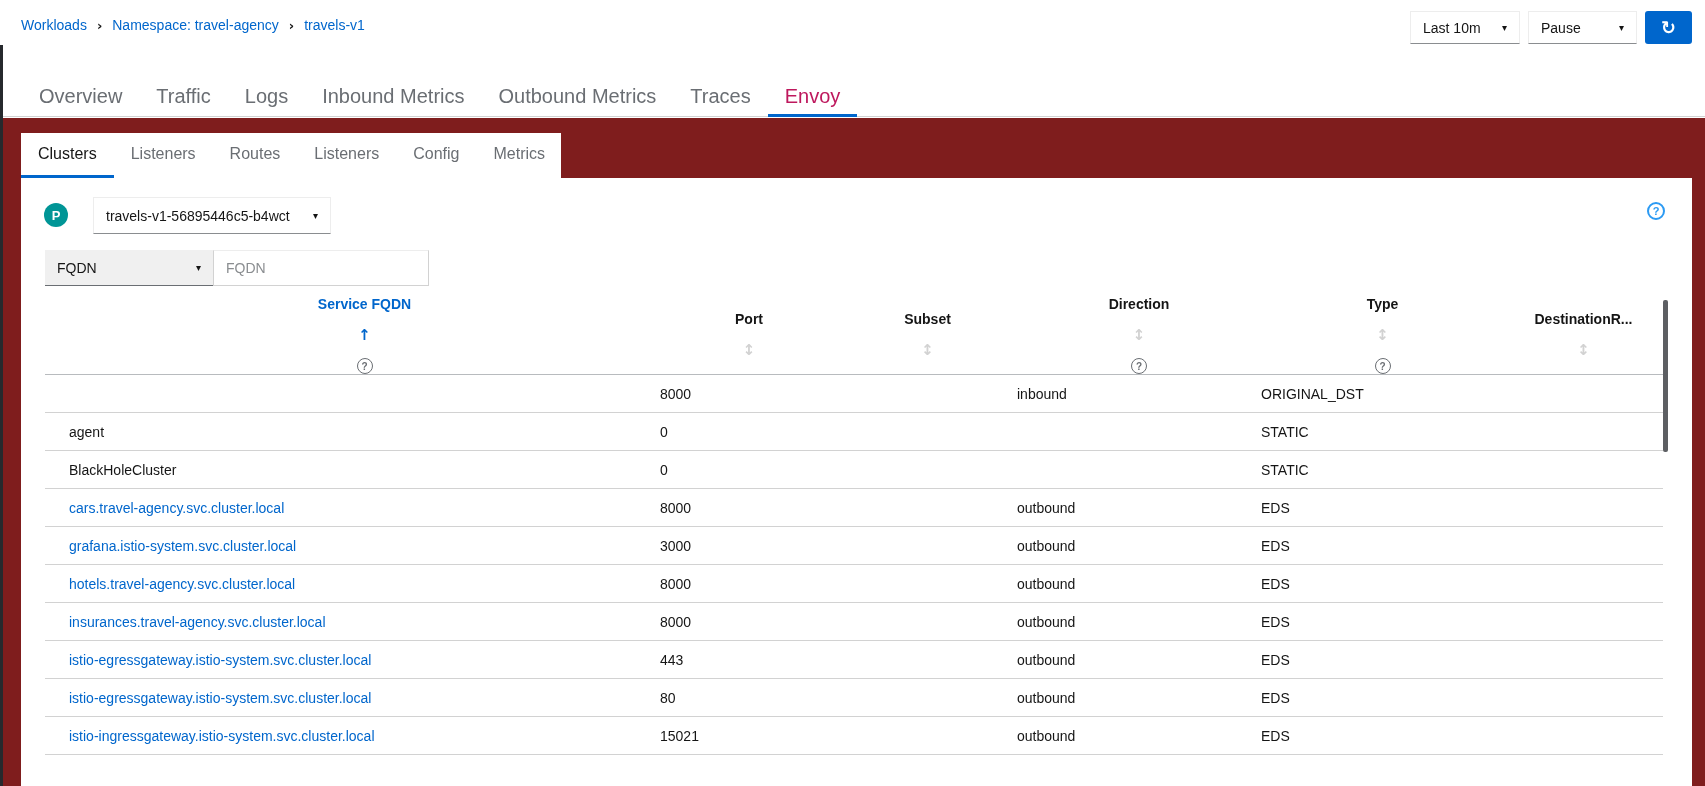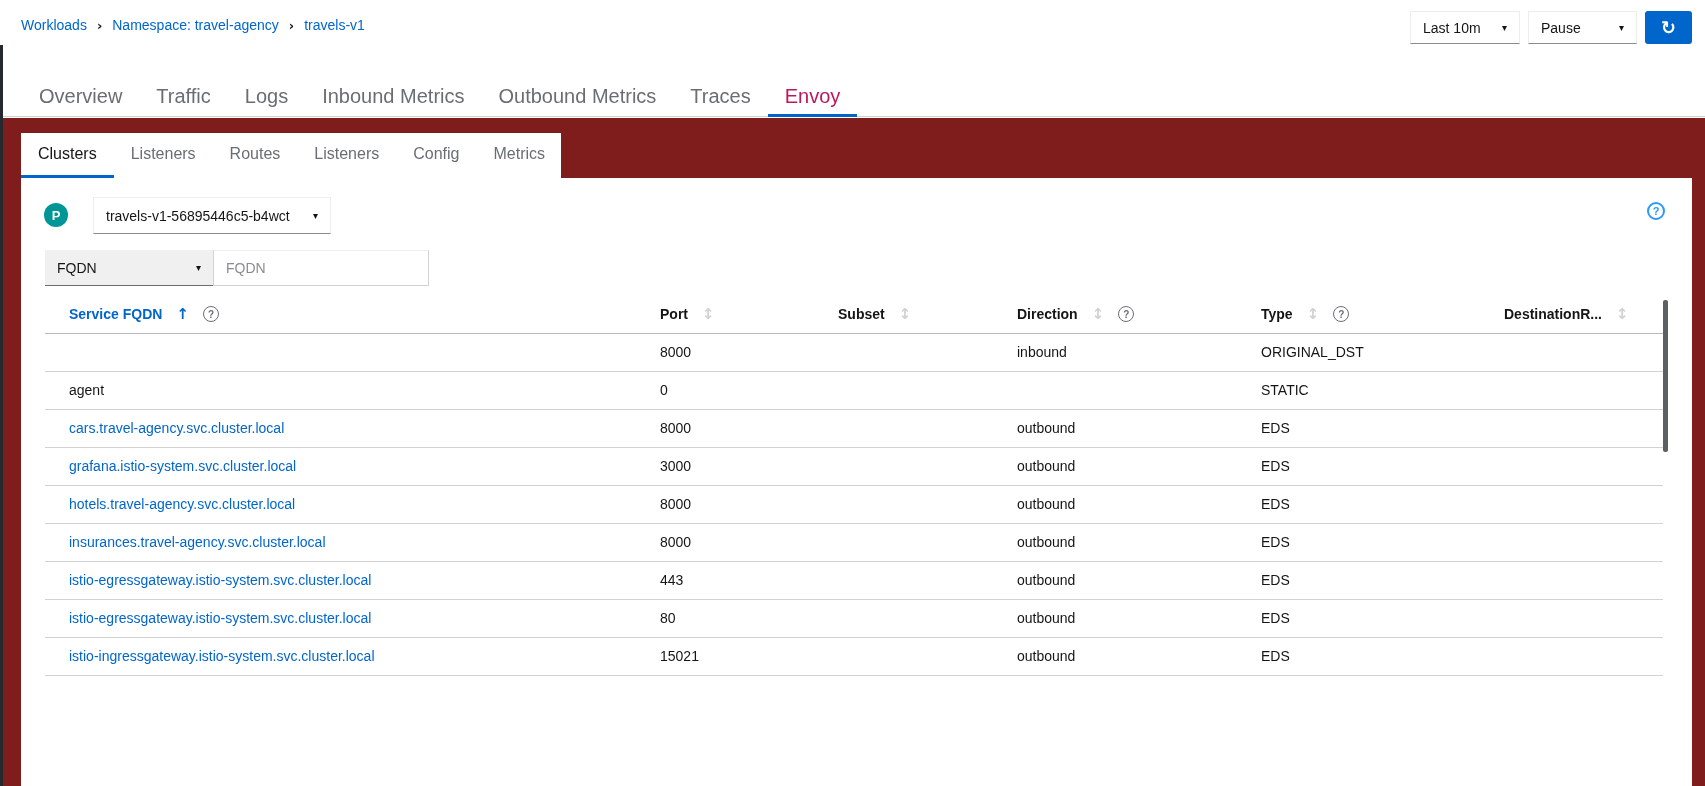--- a/index.html
+++ b/index.html
@@ -61,21 +61,21 @@
   .filter-input { position:absolute; left:192px; top:72px; width:216px; height:36px; background:#fff;
     border:1px solid #d2d2d2; border-top-color:#ededed; padding:0 12px; font-size:14px; color:#151515;
     font-family:"Liberation Sans",sans-serif; }
   .filter-input::placeholder { color:#8a8d90; }
 
   
   table.clusters { position:absolute; left:24px; top:118px; width:1618px; border-collapse:collapse;
     table-layout:fixed; font-size:14px; }
   thead th { height:37px; text-align:left; vertical-align:middle; border-bottom:1px solid #b8bbbe;
     font-weight:bold; color:#151515; padding:0; cursor:pointer; }
-  .th-inner { display:flex; align-items:center; gap:14px; }
+  .th-inner { display:flex; align-items:center; gap:14px;flex-direction:column; }
   th.sorted .th-label { color:#0066cc; }
   .sort-icon { color:#d2d2d2; font-family:"DejaVu Sans",sans-serif; font-size:15px; font-weight:bold; cursor:pointer; }
   .sort-icon.asc { color:#0066cc; }
   .help-circle { width:16px; height:16px; min-width:16px; border:1px solid #6a6e73; border-radius:50%;
     font-size:10px; font-weight:bold; color:#6a6e73; display:inline-flex; align-items:center;
     justify-content:center; cursor:pointer; }
   tbody td { height:38px; border-bottom:1px solid #d2d2d2; color:#151515; padding:0; vertical-align:middle;
     white-space:nowrap; overflow:hidden; }
   th.first, td.first { padding-left:24px; }
   .fqdn-link { color:#0066cc; text-decoration:none; cursor:pointer; }
@@ -210,20 +210,28 @@
             </tr>
             <tr>
               <td class="first"><span>agent</span></td>
               <td>0</td>
               <td></td>
               <td></td>
               <td>STATIC</td>
               <td></td>
             </tr>
             <tr>
+              <td class="first"><span>BlackHoleCluster</span></td>
+              <td>0</td>
+              <td></td>
+              <td></td>
+              <td>STATIC</td>
+              <td></td>
+            </tr>
+            <tr>
               <td class="first"><a class="fqdn-link">cars.travel-agency.svc.cluster.local</a></td>
               <td>8000</td>
               <td></td>
               <td>outbound</td>
               <td>EDS</td>
               <td></td>
             </tr>
             <tr>
               <td class="first"><a class="fqdn-link">grafana.istio-system.svc.cluster.local</a></td>
               <td>3000</td>

